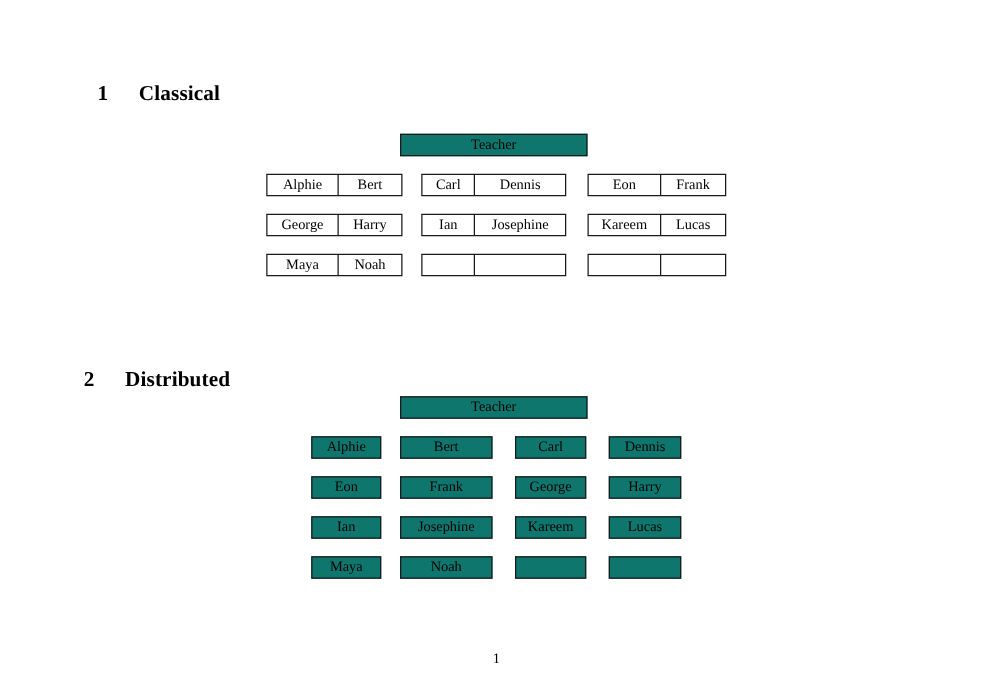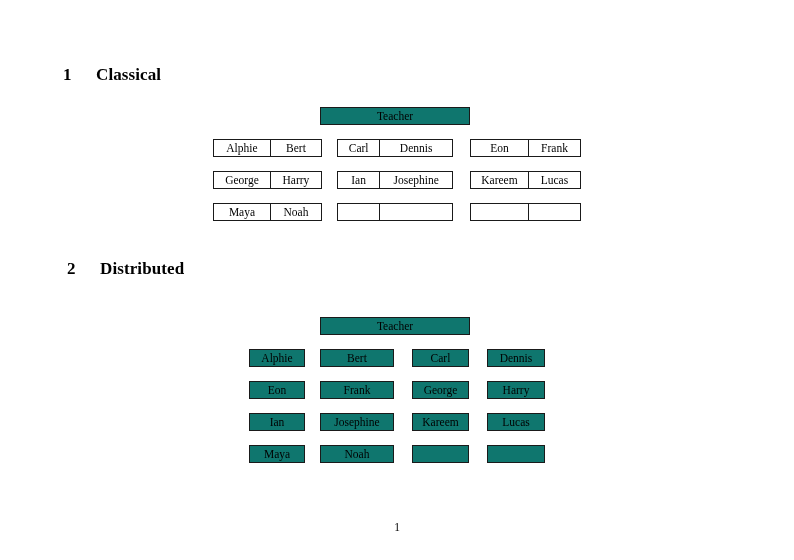--- a/index.html
+++ b/index.html
@@ -79,21 +79,21 @@
     text-align: center;
     font-size: 11.5px;
     line-height: 1;
   }
 </style>
 </head>
 <body>
 
 <div class="page">
 
-  <div class="section-heading" style="left:63px; top:66px;">
+  <div class="section-heading" style="left:78px; top:66px;">
     <span class="sec-num">1</span><span class="sec-title">Classical</span>
   </div>
 
   <div class="box" style="left:320px; top:107px; width:150px;">Teacher</div>
 
   <div class="pair" style="left:213px; top:139px; width:109px;">
     <div class="cell" style="width:57px;">Alphie</div>
     <div class="cell" style="width:52px;">Bert</div>
   </div>
   <div class="pair" style="left:213px; top:171px; width:109px;">
@@ -124,21 +124,21 @@
   </div>
   <div class="pair" style="left:470px; top:171px; width:111px;">
     <div class="cell" style="width:58px;">Kareem</div>
     <div class="cell" style="width:53px;">Lucas</div>
   </div>
   <div class="pair" style="left:470px; top:203px; width:111px;">
     <div class="cell" style="width:58px;"></div>
     <div class="cell" style="width:53px;"></div>
   </div>
 
-  <div class="section-heading" style="left:67px; top:260px;">
+  <div class="section-heading" style="left:67px; top:295px;">
     <span class="sec-num">2</span><span class="sec-title">Distributed</span>
   </div>
 
   <div class="box" style="left:320px; top:317px; width:150px;">Teacher</div>
 
   <div class="box" style="left:249px; top:349px; width:56px;">Alphie</div>
   <div class="box" style="left:320px; top:349px; width:74px;">Bert</div>
   <div class="box" style="left:412px; top:349px; width:57px;">Carl</div>
   <div class="box" style="left:487px; top:349px; width:58px;">Dennis</div>
 

